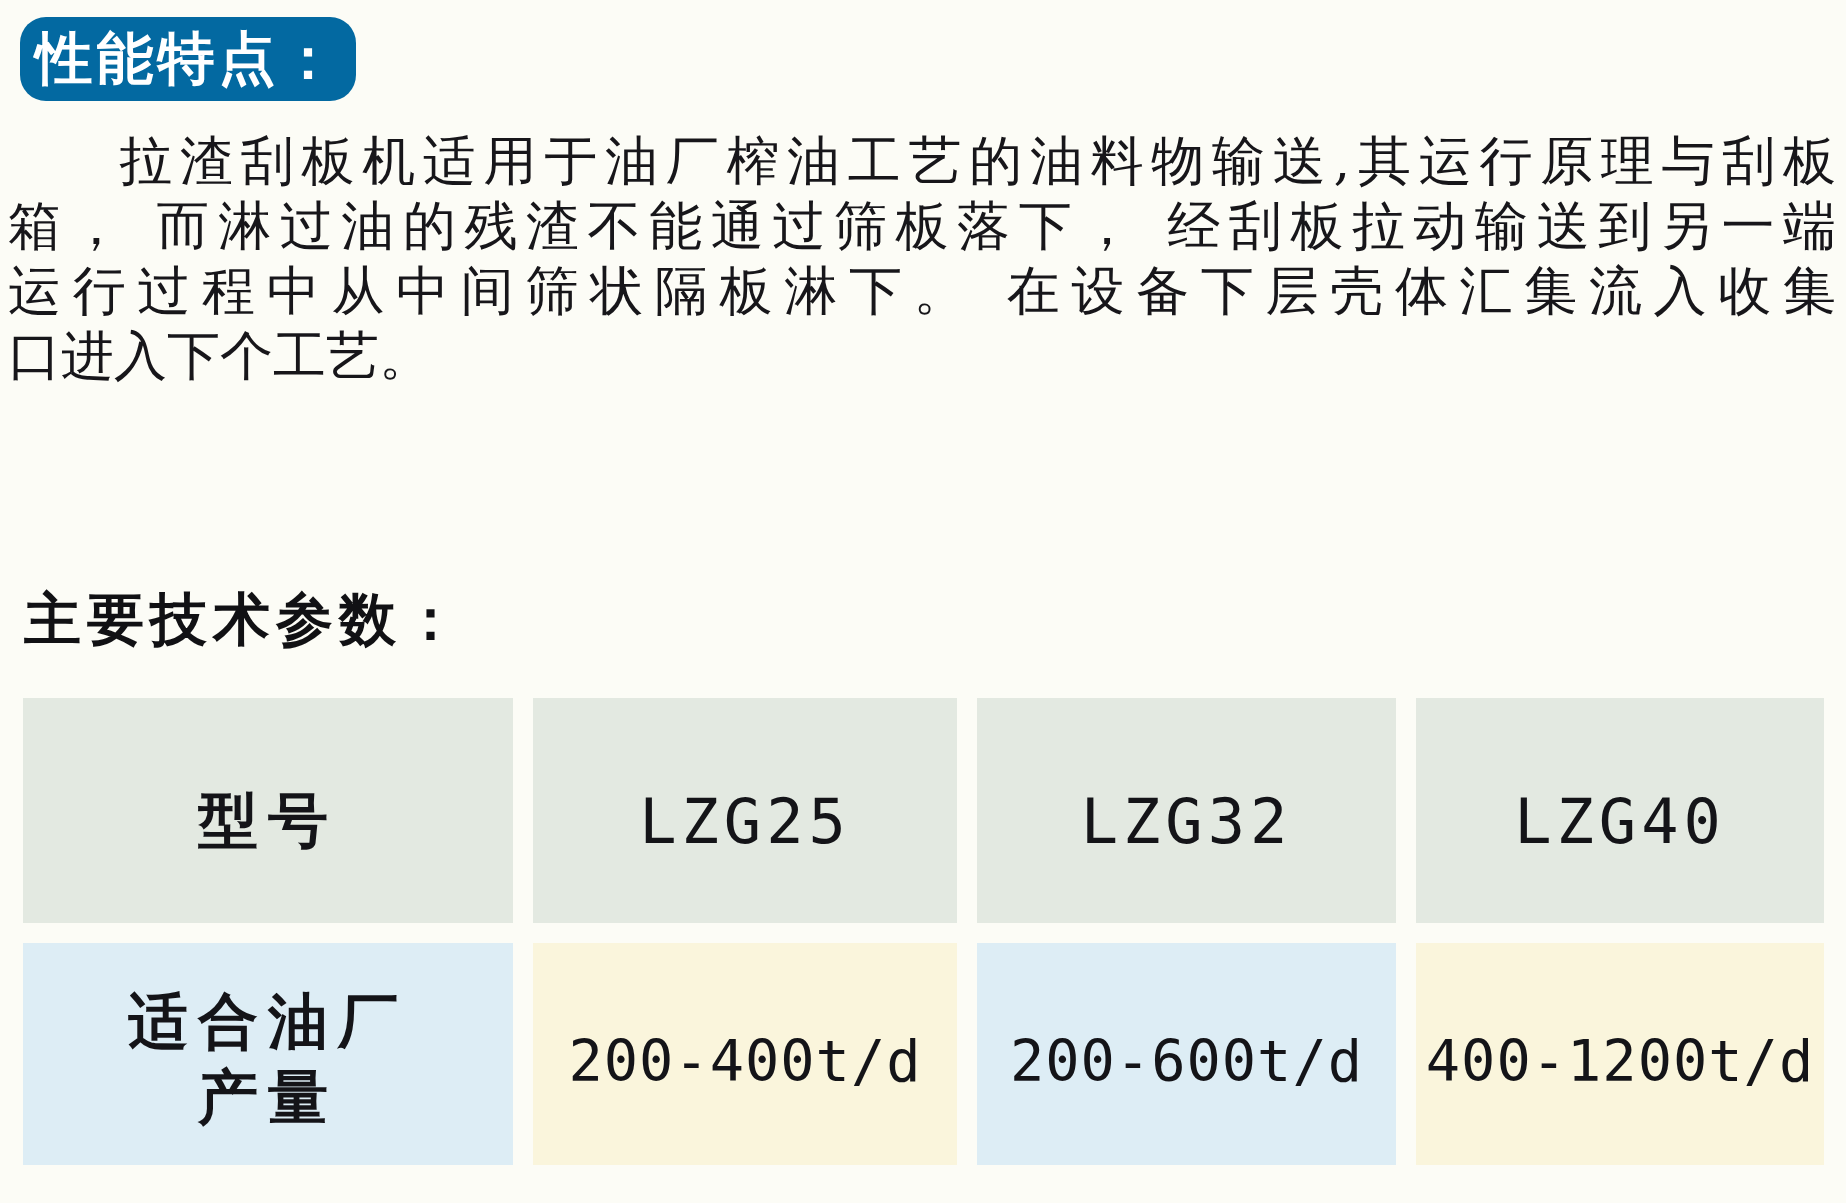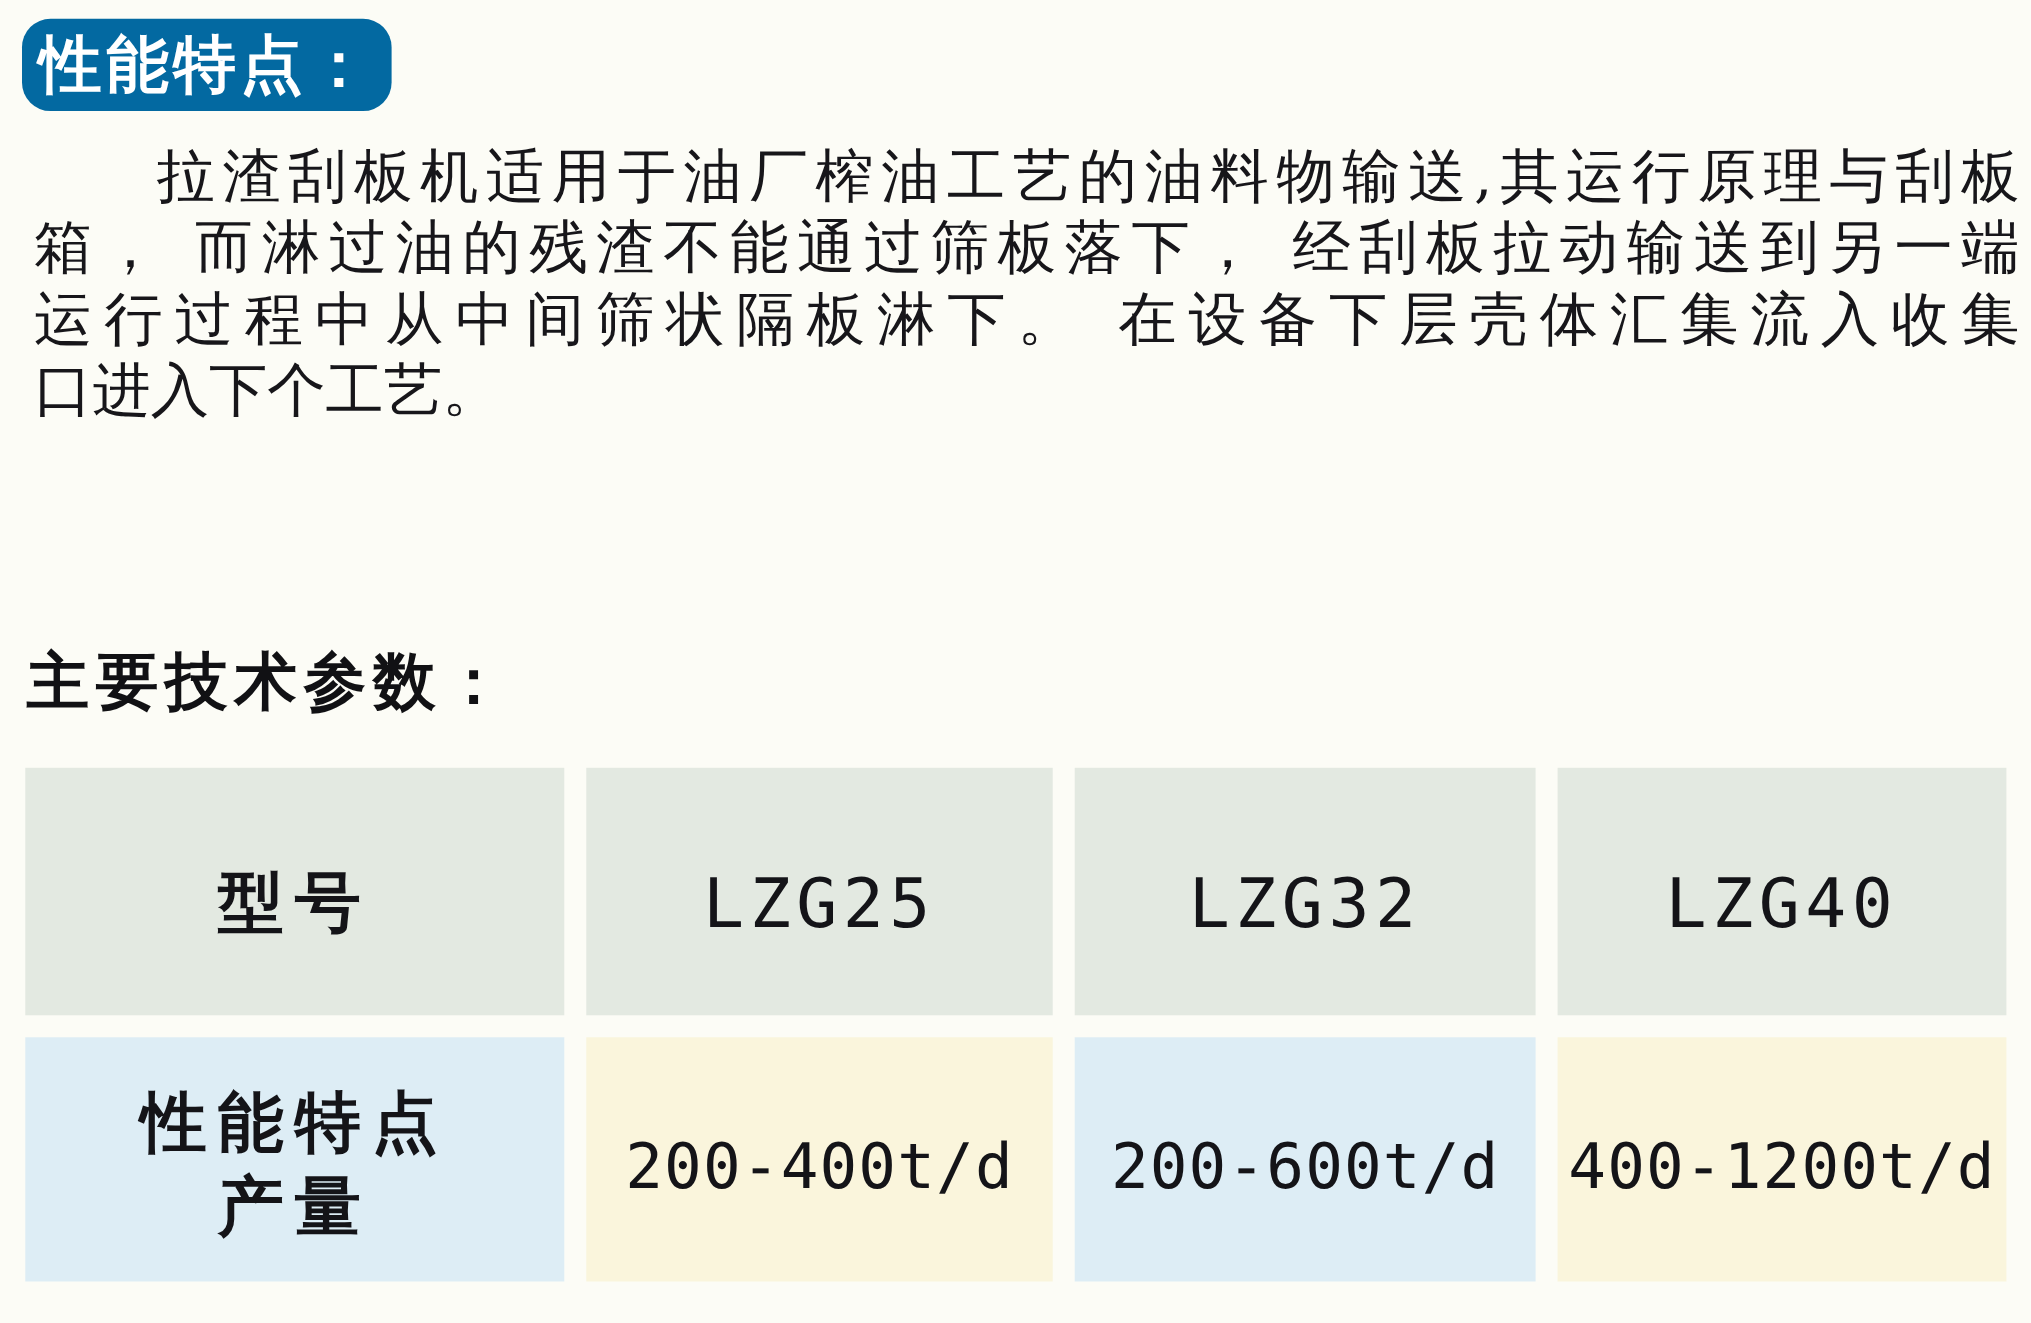--- a/index.html
+++ b/index.html
@@ -42,21 +42,21 @@
   .intro {
     position: absolute;
     left: 8px;
     right: 10px;
     top: 128px;
     font-family: "DejaVu Serif", serif;
     font-size: 53px;
     line-height: 65px;
     color: #17161a;
   }
-  .intro .line { white-space: nowrap; margin-left: 23px; }
+  .intro .line { white-space: nowrap; }
   .intro .line.justify {
     white-space: normal;
     text-align: justify;
     text-align-last: justify;
   }
   .intro .line.indent { text-indent: 2.1em; }
 
   
   .section-title {
     position: absolute;
@@ -141,21 +141,21 @@
   <div class="section-title">主要技术参数：</div>
 
   <div class="param-table">
 
     <div class="cell bg-green cjk-label">型号</div>
     <div class="cell bg-green model">LZG25</div>
     <div class="cell bg-green model">LZG32</div>
     <div class="cell bg-green model">LZG40</div>
 
     <div class="cell bg-blue capacity-label">
-      <div>性能特点</div>
+      <div>适合油厂</div>
       <div>产量</div>
     </div>
     <div class="cell bg-cream value">200-400t/d</div>
     <div class="cell bg-blue value">200-600t/d</div>
     <div class="cell bg-cream value">400-1200t/d</div>
   </div>
 
 </div>
 
 </body></html>

